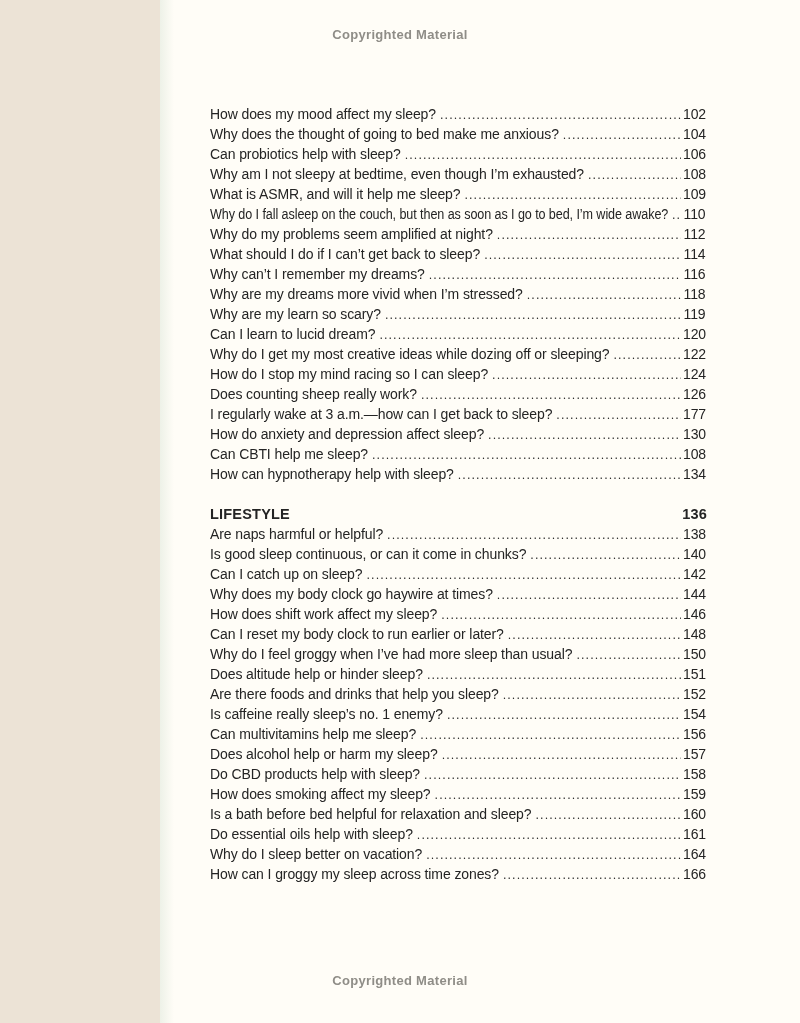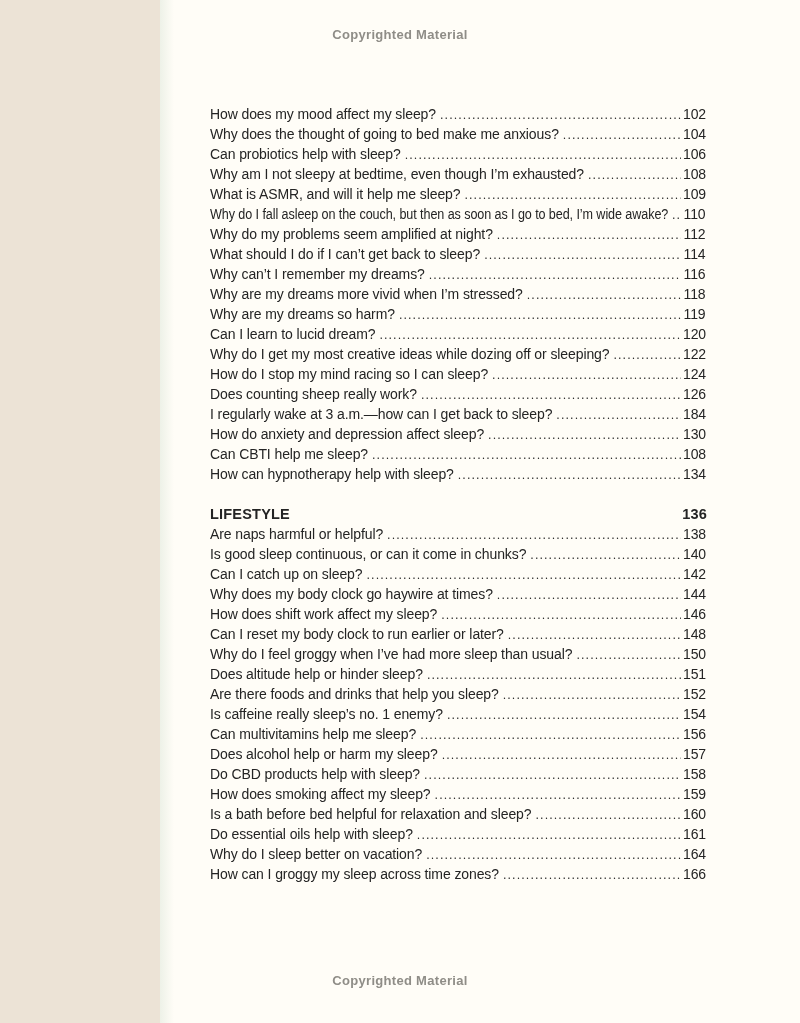--- a/index.html
+++ b/index.html
@@ -157,21 +157,21 @@
     <span class="num">116</span>
   </div>
 
   <div class="row">
     <span class="t-wrap"><span class="title">Why are my dreams more vivid when I’m stressed?</span></span>
     <span class="dots"></span>
     <span class="num">118</span>
   </div>
 
   <div class="row">
-    <span class="t-wrap"><span class="title">Why are my dreams so harm?</span></span>
+    <span class="t-wrap"><span class="title">Why are my learn so scary?</span></span>
     <span class="dots"></span>
     <span class="num">119</span>
   </div>
 
   <div class="row">
     <span class="t-wrap"><span class="title">Can I learn to lucid dream?</span></span>
     <span class="dots"></span>
     <span class="num">120</span>
   </div>
 
@@ -189,21 +189,21 @@
 
   <div class="row">
     <span class="t-wrap"><span class="title">Does counting sheep really work?</span></span>
     <span class="dots"></span>
     <span class="num">126</span>
   </div>
 
   <div class="row">
     <span class="t-wrap"><span class="title">I regularly wake at 3 a.m.—how can I get back to sleep?</span></span>
     <span class="dots"></span>
-    <span class="num">184</span>
+    <span class="num">177</span>
   </div>
 
   <div class="row">
     <span class="t-wrap"><span class="title">How do anxiety and depression affect sleep?</span></span>
     <span class="dots"></span>
     <span class="num">130</span>
   </div>
 
   <div class="row">
     <span class="t-wrap"><span class="title">Can CBTI help me sleep?</span></span>

